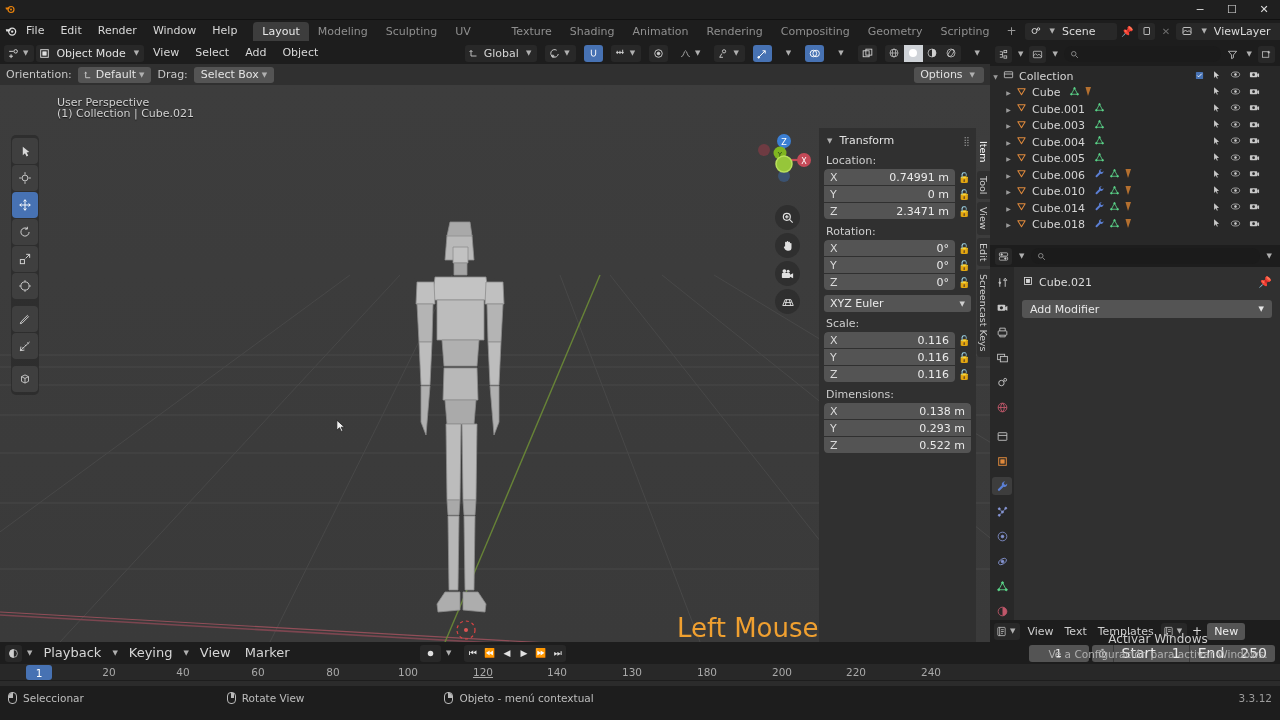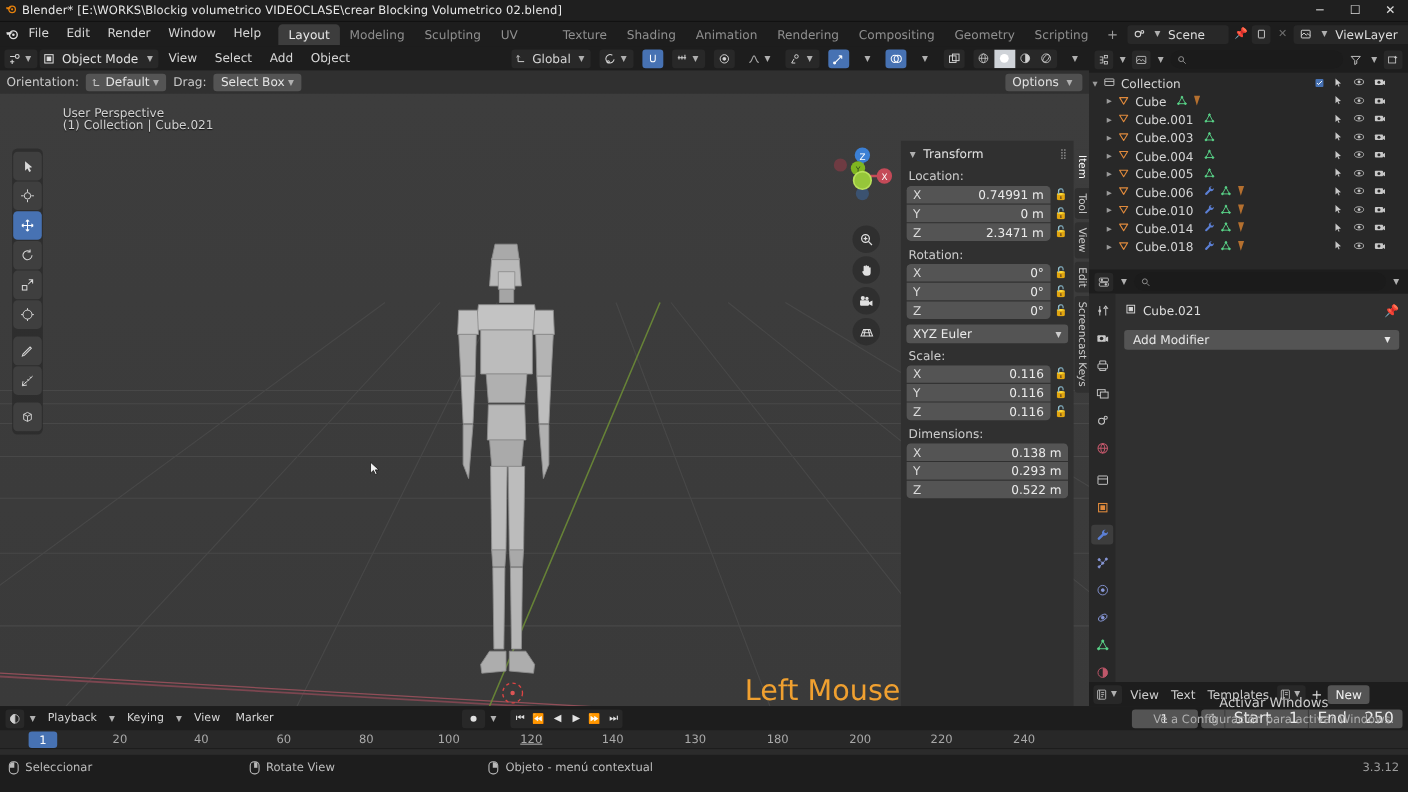--- a/index.html
+++ b/index.html
@@ -164,21 +164,21 @@
     color:#dcdcdc; height:18px; }
   .breadcrumb .pin { margin-left:auto; color:#9a9a9a; }
   .add-mod { margin-top:9px; height:18px; background:#545454; border-radius:3px;
     display:flex; align-items:center; padding:0 8px; font-size:11px; color:#e7e7e7; }
   .add-mod .c { margin-left:auto; font-size:7px; }
 
   
   #timeline { height:44px; background:#282828; position:relative; }
   #tl-header { height:22px; background:#1d1d1d; display:flex; align-items:center;
     gap:2px; padding:0 5px; }
-  .tl-menu { padding:0 6px; font-size:10px; color:#d6d6d6; height:18px;
+  .tl-menu { padding:0 6px; font-size:13px; color:#d6d6d6; height:18px;
     line-height:18px; border-radius:3px; }
   .tl-center { position:absolute; left:420px; display:flex; align-items:center; gap:2px;}
   .rec-btn { width:21px; height:17px; background:#282828; border-radius:3px;
     display:flex; align-items:center; justify-content:center; }
   .play-grp { display:flex; background:#282828; border-radius:3px; overflow:hidden;
     height:17px; margin-left:8px; }
   .play-grp div { width:17px; display:flex; align-items:center; justify-content:center;
     color:#e2e2e2; font-size:9px; }
   .frame-grp { position:absolute; right:5px; display:flex; align-items:center; gap:3px;}
   .num-field { height:17px; background:#545454; border-radius:3px; display:flex;
@@ -232,21 +232,20 @@
 <body>
 
 <div id="titlebar">
   <div class="tb-icon">
     <svg width="12" height="12" viewBox="0 0 24 24">
         <circle cx="14" cy="13" r="6" fill="none" stroke="#e8820c" stroke-width="2.4"></circle>
         <circle cx="14" cy="13" r="2" fill="#e8820c"></circle>
         <path d="M3 9 L13 9 L9 13 L4 13 Z" fill="#e8820c"></path>
       </svg>
   </div>
-  <div class="tb-text">Blender* [E:\WORKS\Blockig volumetrico VIDEOCLASE\crear Blocking Volumetrico 02.blend]</div>
   <div class="tb-btns">
     <div>─</div>
     <div>☐</div>
     <div class="close">✕</div>
   </div>
 </div>
 
 <div id="topbar">
   <div class="blender-logo">
     <svg width="14" height="14" viewBox="0 0 24 24">

